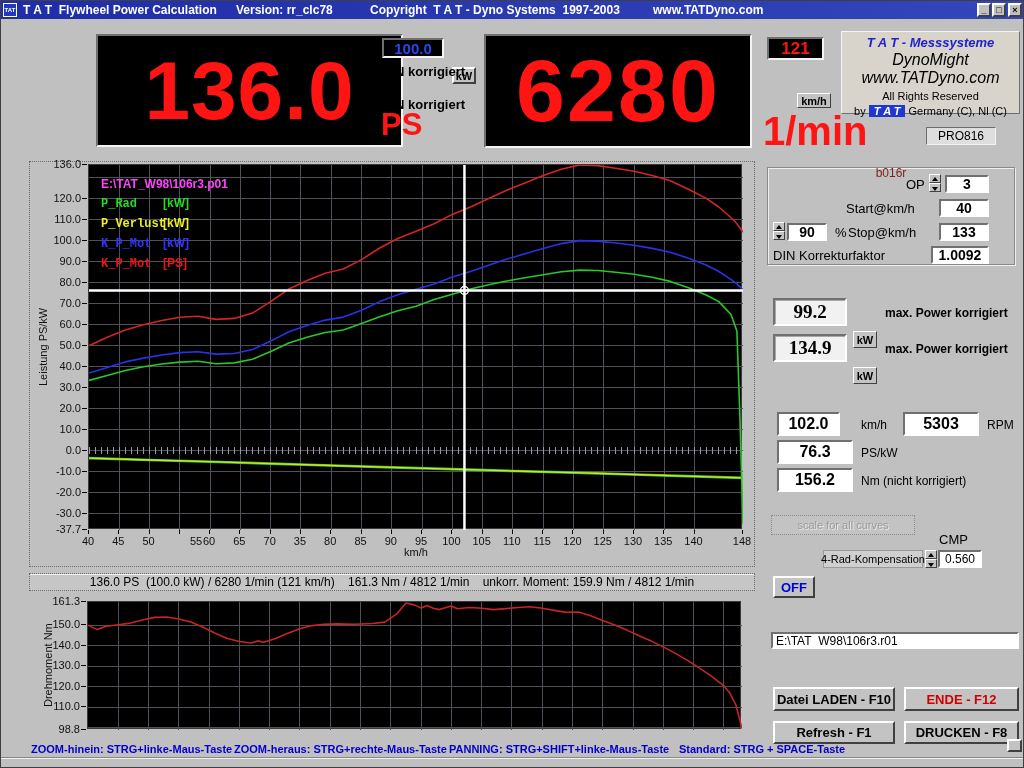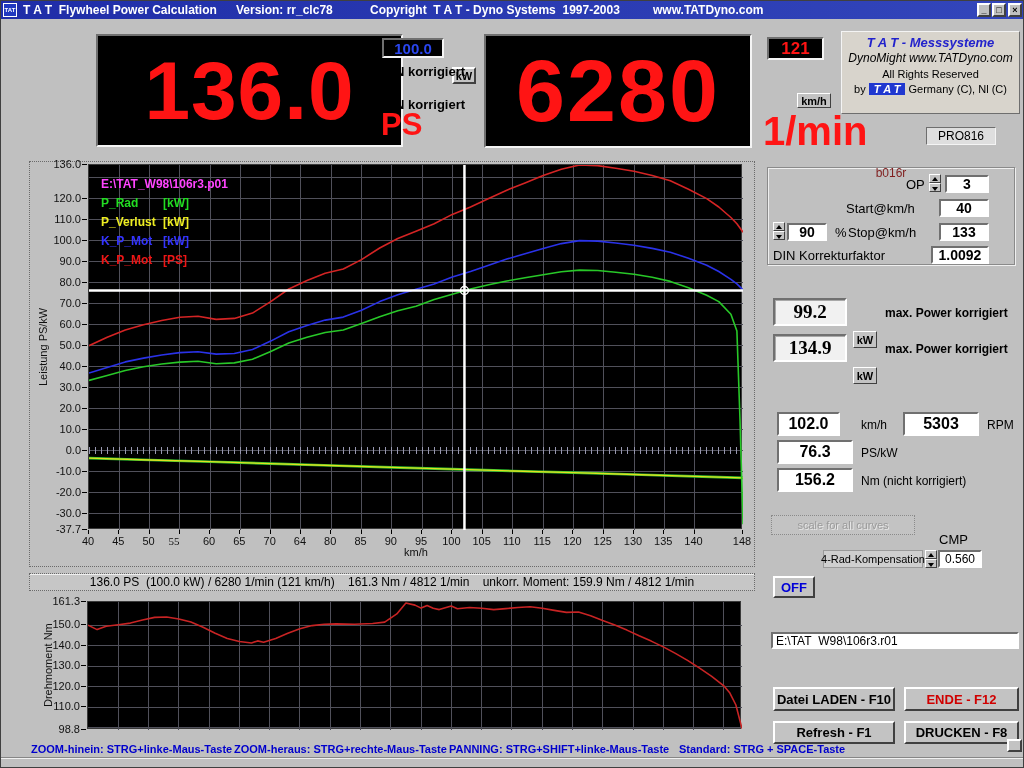--- a/index.html
+++ b/index.html
@@ -30,21 +30,21 @@
   .sp.dn::after{top:3px;border-left:3px solid transparent;border-right:3px solid transparent;border-top:4px solid #000;}
   
   .chartwrap{position:absolute;border:1px dotted #6a6a6a;}
   .plot{position:absolute;background:#000;border:1px solid #3a3a3a;}
   .tick{position:absolute;font-size:11px;color:#111;white-space:nowrap;}
   .ytick{transform:translateY(-50%);}
   .xtick{transform:translateX(-50%);}
   .dash{position:absolute;background:#000;}
   .vlabel{position:absolute;writing-mode:vertical-rl;transform:rotate(180deg);display:flex;align-items:center;justify-content:center;font-size:11px;color:#111;}
   .legend{position:absolute;font-size:12px;font-weight:bold;line-height:19px;white-space:pre;}
-  .legend .lname{display:inline-block;width:62px;}
+  .legend .lname{display:inline-block;width:62px;font-family:Liberation Mono, monospace;}
   .statusstrip{position:absolute;background:#c6c6c6;border:1px dotted #6a6a6a;box-shadow:inset 0 1px 0 #efefef;display:flex;align-items:center;justify-content:center;font-size:12px;white-space:pre;color:#000;}
   .helpseg{position:absolute;top:742px;font-size:11px;font-weight:bold;color:#0000cc;white-space:pre;}
   .infobox{background:#d8d4cc;border:1px solid;border-color:#f4f4f4 #6e6e6e #6e6e6e #f4f4f4;font-size:11px;text-align:center;color:#000;padding-top:3px;}
   .tatbadge{background:#2038d0;color:#fff;font-style:italic;font-weight:bold;padding:0 5px;font-size:11px;}
 </style>
 </head>
 <body>
 
 <div class="screen">
 
@@ -75,21 +75,21 @@
     <span class="rednum" style="font-size:88px;letter-spacing:2px">6280</span>
   </div>
 
   <div class="led abs" style="left:766px;top:36px;width:57px;height:23px">
     <span class="rednum" style="font-size:17px">121</span>
   </div>
   <div class="btn abs" style="left:796px;top:64px;width:34px;height:15px;font-size:11px;border-width:1px">km/h</div>
 
   <div class="infobox abs" style="left:840px;top:30px;width:179px;height:83px">
     <div style="color:#2222cc;font-weight:bold;font-style:italic;font-size:13px">T A T - Messsysteme</div>
-    <div style="font-style:italic;font-size:12px;margin-top:1px">DynoMight   www.TATDyno.com</div>
+    <div style="font-style:italic;font-size:16px;margin-top:1px">DynoMight   www.TATDyno.com</div>
     <div style="font-size:11px;margin-top:3px">All Rights Reserved</div>
     <div style="font-size:11px;margin-top:3px"><span>by</span> <span class="tatbadge">T A T</span><span style="white-space:pre"> Germany (C), Nl (C)</span></div>
   </div>
 
   <div class="abs rednum" style="left:762px;top:108px;font-size:40px">1/min</div>
   <div class="abs" style="left:925px;top:126px;width:70px;height:18px;background:#dedede;border:1px solid;border-color:#6e6e6e #f4f4f4 #f4f4f4 #6e6e6e;font-size:12px;display:flex;align-items:center;justify-content:center">PRO816</div>
 
   <div class="group abs" style="left:766px;top:166px;width:248px;height:98px">
     <div class="grouptitle">b016r</div>
   </div>
@@ -324,29 +324,29 @@
           <line x1="0" y1="125.4490500863558" x2="654" y2="125.4490500863558" stroke="#fff" stroke-width="2.5"></line>
           <circle cx="375.44444444444446" cy="125.4490500863558" r="4" fill="none" stroke="#fff" stroke-width="1.4"></circle>
         </svg></div>
     <div class="abs" id="c1-xticks" style="left:0;top:0;width:100%;height:100%">
         <div class="tick xtick" style="left: 58px; top: 373px;">40</div>
         <div class="dash" style="left: 58px; top: 368px; width: 1px; height: 4px;"></div>
         <div class="tick xtick" style="left: 88.2778px; top: 373px;">45</div>
         <div class="dash" style="left: 88.2778px; top: 368px; width: 1px; height: 4px;"></div>
         <div class="tick xtick" style="left: 118.556px; top: 373px;">50</div>
         <div class="dash" style="left: 118.556px; top: 368px; width: 1px; height: 4px;"></div>
-        <div class="tick xtick" style="left: 144px; top: 373px; font-family: Liberation Serif, serif;">55</div>
+        <div class="tick xtick" style="left: 166px; top: 373px;">55</div>
         <div class="dash" style="left: 148.833px; top: 368px; width: 1px; height: 4px;"></div>
         <div class="tick xtick" style="left: 179.111px; top: 373px;">60</div>
         <div class="dash" style="left: 179.111px; top: 368px; width: 1px; height: 4px;"></div>
         <div class="tick xtick" style="left: 209.389px; top: 373px;">65</div>
         <div class="dash" style="left: 209.389px; top: 368px; width: 1px; height: 4px;"></div>
         <div class="tick xtick" style="left: 239.667px; top: 373px;">70</div>
         <div class="dash" style="left: 239.667px; top: 368px; width: 1px; height: 4px;"></div>
-        <div class="tick xtick" style="left: 269.944px; top: 373px;">64</div>
+        <div class="tick xtick" style="left: 269.944px; top: 373px;">35</div>
         <div class="dash" style="left: 269.944px; top: 368px; width: 1px; height: 4px;"></div>
         <div class="tick xtick" style="left: 300.222px; top: 373px;">80</div>
         <div class="dash" style="left: 300.222px; top: 368px; width: 1px; height: 4px;"></div>
         <div class="tick xtick" style="left: 330.5px; top: 373px;">85</div>
         <div class="dash" style="left: 330.5px; top: 368px; width: 1px; height: 4px;"></div>
         <div class="tick xtick" style="left: 360.778px; top: 373px;">90</div>
         <div class="dash" style="left: 360.778px; top: 368px; width: 1px; height: 4px;"></div>
         <div class="tick xtick" style="left: 391.056px; top: 373px;">95</div>
         <div class="dash" style="left: 391.056px; top: 368px; width: 1px; height: 4px;"></div>
         <div class="tick xtick" style="left: 421.333px; top: 373px;">100</div>

